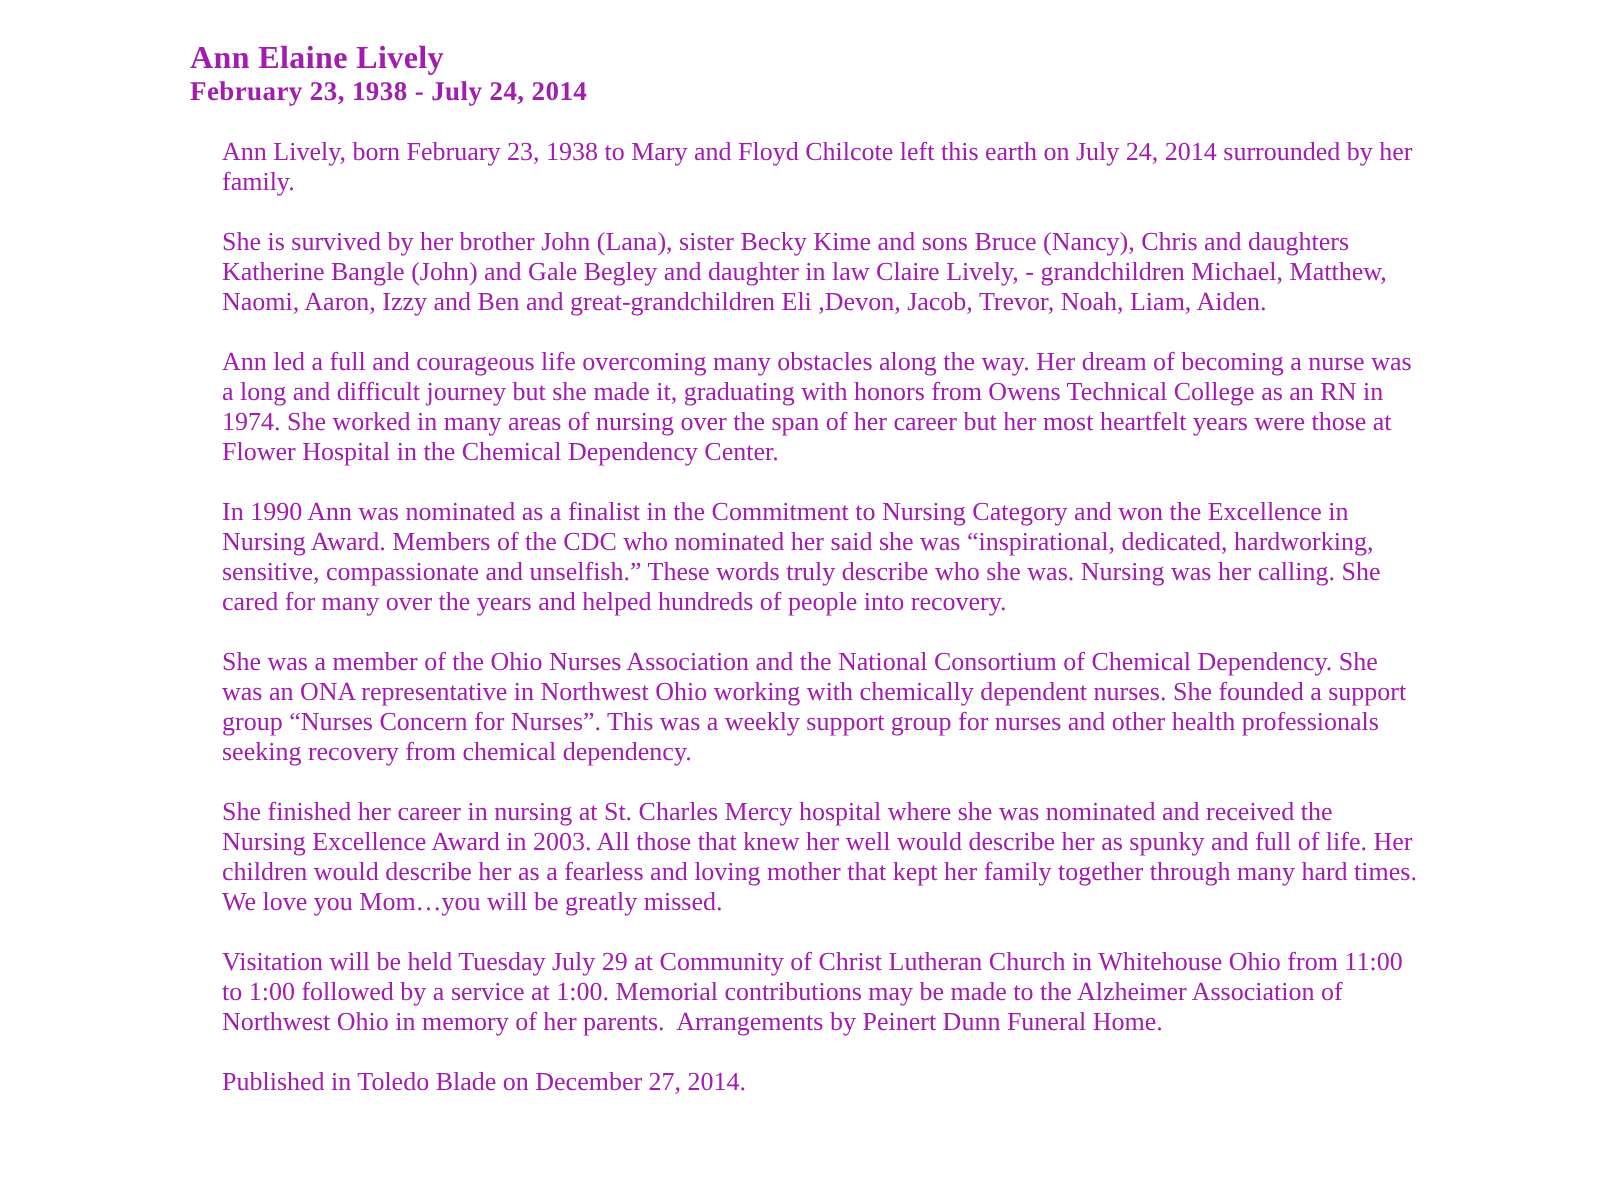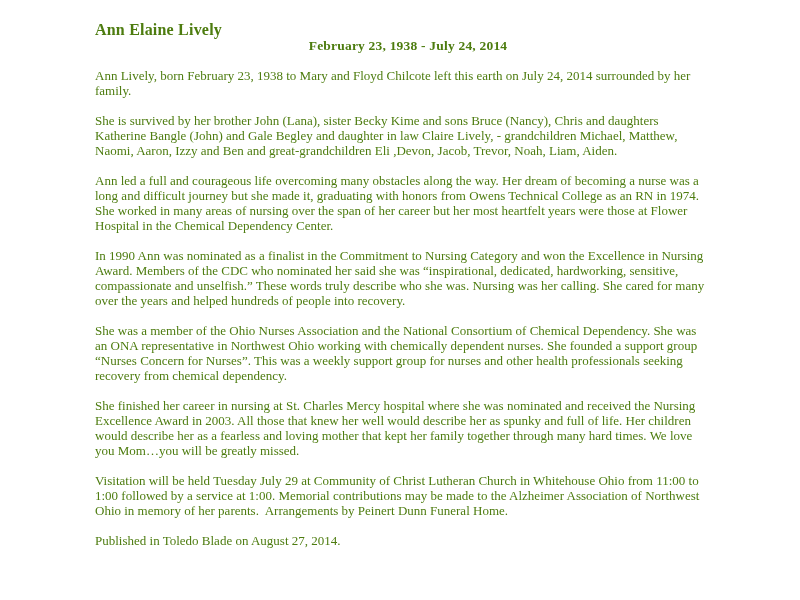--- a/index.html
+++ b/index.html
@@ -8,41 +8,40 @@
     background: #ffffff;
     width: 800px;
     height: 600px;
     overflow: hidden;
   }
   .page {
     position: absolute;
     left: 95px;
     top: 21px;
     width: 614px;
-    color: #4d7c0f;
+    color: #a21caf;
     font-family: "Liberation Serif", "DejaVu Serif", serif;
     -webkit-font-smoothing: antialiased;
   }
   h1.name {
     margin: 0;
     font-size: 16px;
     line-height: 17px;
     font-weight: bold;
     letter-spacing: 0.2px;
   }
   h2.dates {
-    margin: 0 0 15px 12px;
+    margin: 0 0 15px 0;
     font-size: 13.5px;
     line-height: 15px;
     font-weight: bold;
     letter-spacing: 0.2px;
-    text-align: center;
   }
   p.para {
-    margin: 0 0 15px 0;
+    margin: 0 0 15px 16px;
     font-size: 13px;
     line-height: 15px;
     white-space: pre-wrap;
   }
   p.para:last-child {
     margin-bottom: 0;
   }
 </style>
 </head>
 <body>
@@ -50,14 +49,14 @@
 <div class="page">
   <h1 class="name">Ann Elaine Lively</h1>
   <h2 class="dates">February 23, 1938 - July 24, 2014</h2>
   <p class="para">Ann Lively, born February 23, 1938 to Mary and Floyd Chilcote left this earth on July 24, 2014 surrounded by her family.</p>
   <p class="para">She is survived by her brother John (Lana), sister Becky Kime and sons Bruce (Nancy), Chris and daughters Katherine Bangle (John) and Gale Begley and daughter in law Claire Lively, - grandchildren Michael, Matthew, Naomi, Aaron, Izzy and Ben and great-grandchildren Eli ,Devon, Jacob, Trevor, Noah, Liam, Aiden.</p>
   <p class="para">Ann led a full and courageous life overcoming many obstacles along the way. Her dream of becoming a nurse was a long and difficult journey but she made it, graduating with honors from Owens Technical College as an RN in 1974. She worked in many areas of nursing over the span of her career but her most heartfelt years were those at Flower Hospital in the Chemical Dependency Center.</p>
   <p class="para">In 1990 Ann was nominated as a finalist in the Commitment to Nursing Category and won the Excellence in Nursing Award. Members of the CDC who nominated her said she was “inspirational, dedicated, hardworking, sensitive, compassionate and unselfish.” These words truly describe who she was. Nursing was her calling. She cared for many over the years and helped hundreds of people into recovery.</p>
   <p class="para">She was a member of the Ohio Nurses Association and the National Consortium of Chemical Dependency. She was an ONA representative in Northwest Ohio working with chemically dependent nurses. She founded a support group “Nurses Concern for Nurses”. This was a weekly support group for nurses and other health professionals seeking recovery from chemical dependency.</p>
   <p class="para">She finished her career in nursing at St. Charles Mercy hospital where she was nominated and received the Nursing Excellence Award in 2003. All those that knew her well would describe her as spunky and full of life. Her children would describe her as a fearless and loving mother that kept her family together through many hard times. We love you Mom…you will be greatly missed.</p>
   <p class="para">Visitation will be held Tuesday July 29 at Community of Christ Lutheran Church in Whitehouse Ohio from 11:00 to 1:00 followed by a service at 1:00. Memorial contributions may be made to the Alzheimer Association of Northwest Ohio in memory of her parents.  Arrangements by Peinert Dunn Funeral Home.</p>
-  <p class="para">Published in Toledo Blade on August 27, 2014.</p>
+  <p class="para">Published in Toledo Blade on December 27, 2014.</p>
 </div>
 
 </body></html>

